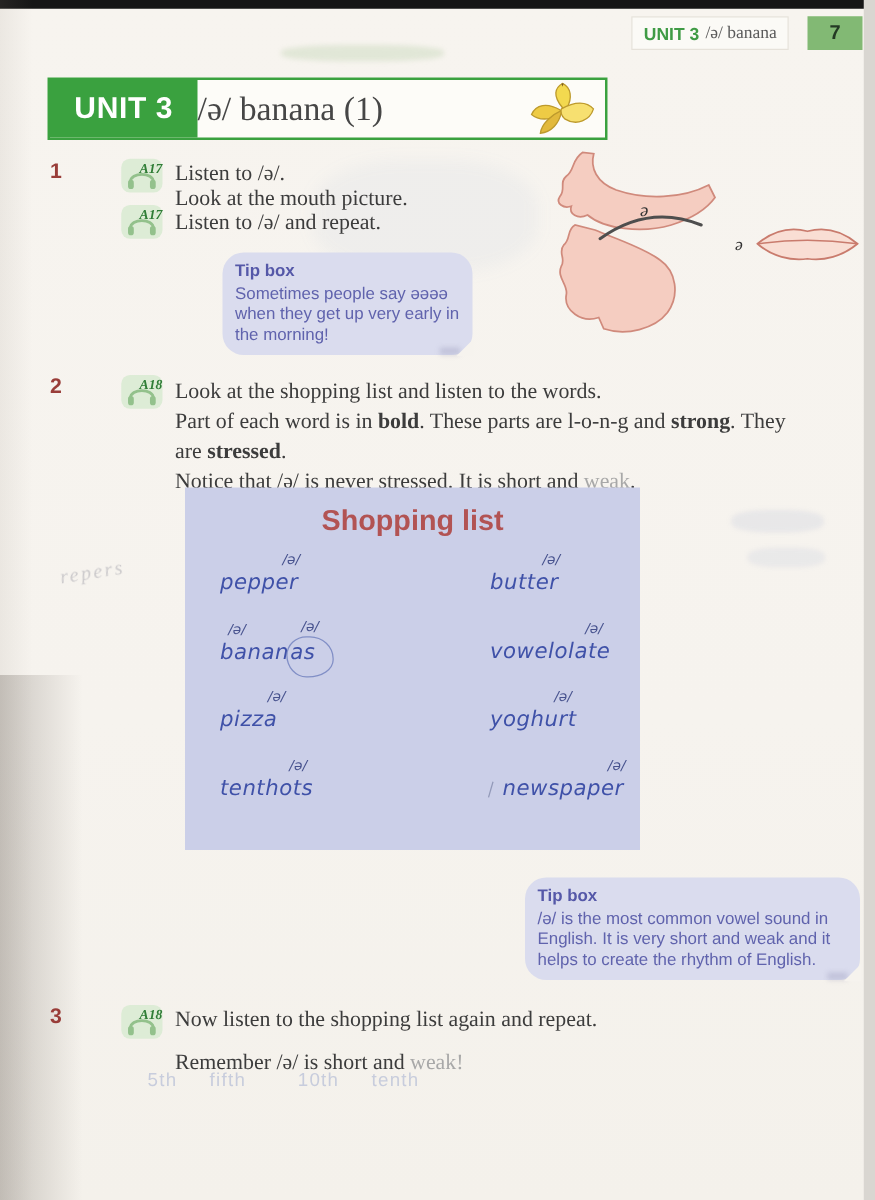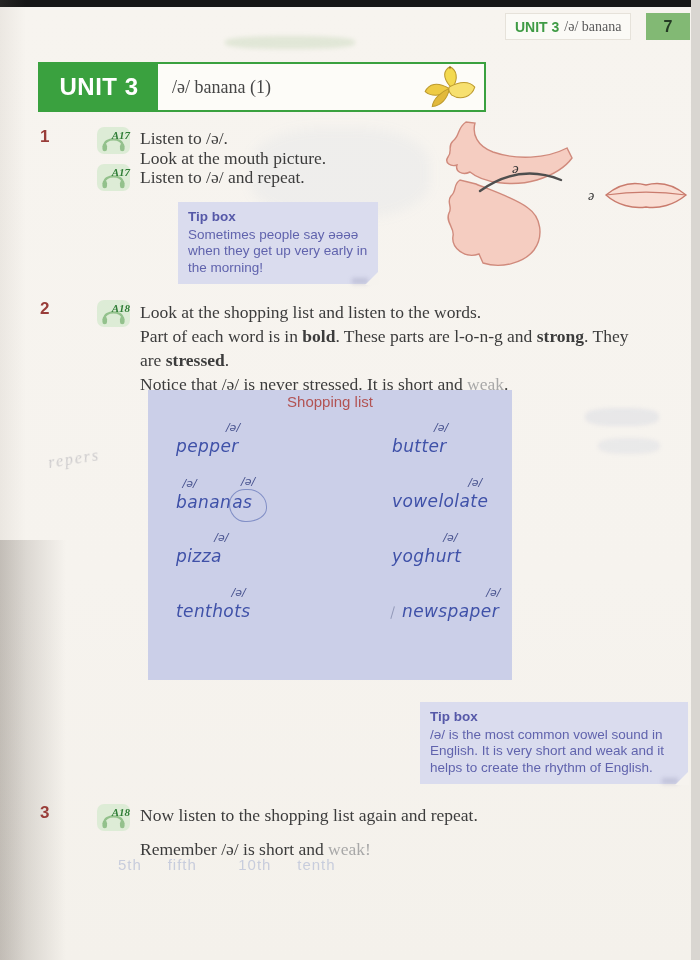--- a/index.html
+++ b/index.html
@@ -20,52 +20,52 @@
   .hdr .r{color:#5a5a5a;}
   .hdr-page{position:absolute;left:646px;top:13px;width:44px;height:27px;background:#82b974;
        display:flex;align-items:center;justify-content:center;
        font-family:"Liberation Sans","DejaVu Sans",sans-serif;font-weight:bold;font-size:16px;color:#243a24;}
 
   
   .banner{position:absolute;left:38px;top:62px;width:448px;height:50px;border:2px solid #3aa13f;
        background:#fdfcf8;display:flex;align-items:stretch;box-sizing:border-box;}
   .banner-unit{width:118px;background:#3aa13f;color:#fff;display:flex;align-items:center;justify-content:center;
        font-family:"Liberation Sans","DejaVu Sans",sans-serif;font-weight:bold;font-size:24px;letter-spacing:.5px;}
-  .banner-title{flex:1;display:flex;align-items:center;padding-left:14px;font-size:18px;color:#464646;}
+  .banner-title{flex:1;display:flex;align-items:center;font-size:27px;color:#464646;}
   .banner-banana{position:absolute;right:5px;top:1px;width:58px;height:46px;}
 
   
   .ex-num{position:absolute;font-family:"Liberation Sans","DejaVu Sans",sans-serif;
        font-weight:bold;font-size:17px;color:#993d39;}
   .audio-badge{position:absolute;width:33px;height:27px;background:#ddecd6;border-radius:7px;}
   .audio-badge svg{position:absolute;left:1px;top:3px;width:31px;height:24px;}
   .audio-label{position:absolute;top:2px;left:0;right:0;text-align:right;
        font-family:"Liberation Serif","DejaVu Serif",serif;font-style:italic;font-weight:bold;
        font-size:11px;color:#2f7d36;}
   .lines{position:absolute;font-size:17.5px;line-height:20px;}
   .lines2{line-height:24px;width:552px;}
   .bseg{font-weight:bold;}
   .lightseg{color:#a8a8a8;}
 
   
   .tipbox{position:absolute;background:#dadcee;padding:7px 10px 8px 10px;box-sizing:border-box;
-       font-family:"Liberation Sans","DejaVu Sans",sans-serif;font-size:13.5px;line-height:16.5px;color:#6063ad;}
+       font-family:"Liberation Sans","DejaVu Sans",sans-serif;font-size:13.5px;line-height:16.5px;color:#6063ad;border-radius:17px;}
   .tipbox .tip-title{font-weight:bold;color:#5558a8;margin-bottom:1px;}
   .tipbox::after{content:'';position:absolute;right:-1px;bottom:-1px;width:0;height:0;
        border-style:solid;border-width:0 0 14px 14px;border-color:transparent transparent #f6f3ee transparent;}
   .tipbox::before{content:'';position:absolute;right:10px;bottom:0;width:16px;height:6px;
        background:rgba(120,120,160,.25);filter:blur(2px);}
 
   
   .mouth-wrap{position:absolute;left:420px;top:118px;width:272px;height:152px;}
 
   
   .shopbox{position:absolute;left:148px;top:390px;width:364px;height:290px;background:#cbcfe8;box-sizing:border-box;}
-  .shop-title{text-align:center;margin-top:3px;font-family:"Liberation Sans","DejaVu Sans",sans-serif;
-       font-weight:normal;font-size:15px;color:#b25353;}
+  .shop-title{text-align:center;margin-top:13px;font-family:"Liberation Sans","DejaVu Sans",sans-serif;
+       font-weight:bold;font-size:23px;color:#b25353;}
   .shop-items{display:grid;grid-template-columns:1fr 1fr;margin-top:6px;}
   .word-item{position:relative;height:55px;padding-top:20px;box-sizing:border-box;
        font-family:"DejaVu Sans",sans-serif;font-style:italic;font-size:17px;color:#3f51a8;letter-spacing:.4px;}
   .word-item.col1{padding-left:28px;}
   .word-item.col2{padding-left:62px;}
   .wpart{position:relative;display:inline-block;}
   .wb{font-weight:normal;}
   .schwa{position:absolute;top:-15px;left:30%;font-size:11px;font-weight:normal;font-style:italic;
        color:#47528e;white-space:nowrap;letter-spacing:0;}
   .circled{border:1.6px solid rgba(80,100,175,.6);

